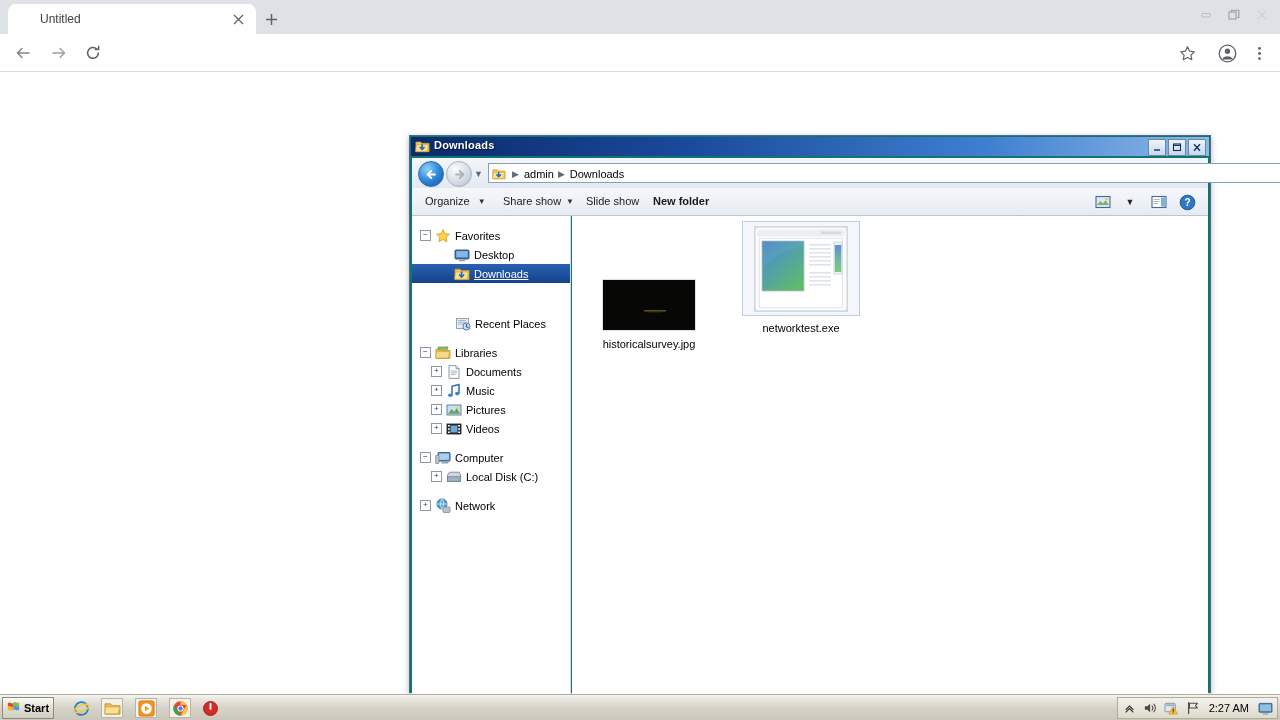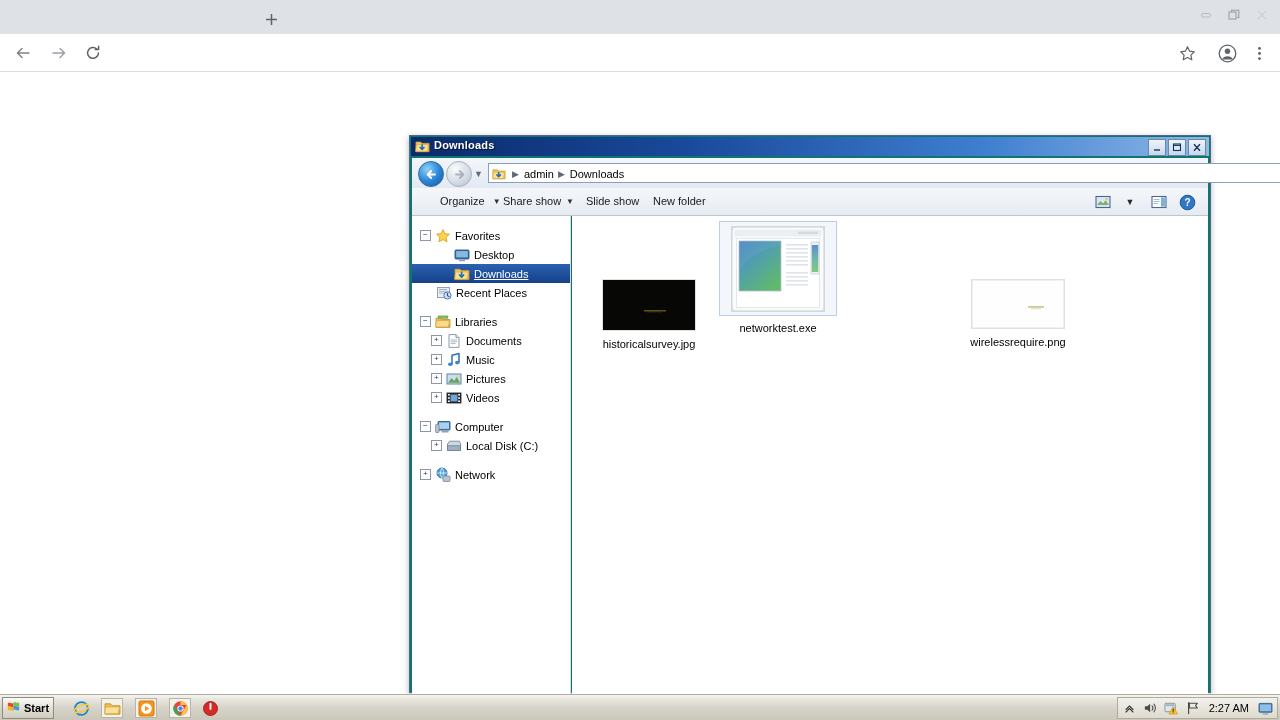--- a/index.html
+++ b/index.html
@@ -325,20 +325,28 @@
   .tray-clock { font-size: 11px; color: #000000; padding: 0 3px; }
 </style>
 </head>
 <body>
 
 <div id="screen">
 
   <div class="browser">
 
     <div class="tabstrip">
+      <div class="tab">
+        <span class="tab-title">Untitled</span>
+        <span class="tab-close">
+          <svg width="11" height="11" viewBox="0 0 11 11">
+              <path d="M1 1 L10 10 M10 1 L1 10" stroke="#5f6368" stroke-width="1.3" fill="none"></path>
+            </svg>
+        </span>
+      </div>
       <div class="newtab">
         <svg width="13" height="13" viewBox="0 0 13 13">
             <path d="M6.5 1 V12 M1 6.5 H12" stroke="#5f6368" stroke-width="1.5" fill="none"></path>
           </svg>
       </div>
       <div class="wincontrols">
         <span class="wc">
           <svg width="14" height="14" viewBox="0 0 14 14">
               <rect x="2.5" y="5.5" width="9" height="3.5" rx="1.7" stroke="#b9bcc0" stroke-width="1" fill="none"></rect>
             </svg>
@@ -454,32 +462,32 @@
           <span class="crumb-sep">▶</span>
           <span class="crumb-text">admin</span>
           <span class="crumb-sep">▶</span>
           <span class="crumb-text">Downloads</span>
         </div>
       </div>
 
     </div>
 
     <div class="exp-menubar">
-      <div class="mb-item" style="left:28px;gap:8px;">
+      <div class="mb-item" style="left:13px;gap:8px;">
         <span>Organize</span>
         <span class="mb-caret">▼</span>
       </div>
       <div class="mb-item" style="left:91px;">
         <span>Share show</span>
         <span class="mb-caret">▼</span>
       </div>
       <div class="mb-item" style="left:174px;">
         <span>Slide show</span>
       </div>
-      <div class="mb-item" style="left:241px;">
+      <div class="mb-item" style="left:241px;font-weight:bold;">
         <span>New folder</span>
       </div>
 
       <div class="mb-right" style="left:681px;">
         <svg width="16" height="14" viewBox="0 0 16 14">
             <rect x="1" y="1.5" width="14" height="11" stroke="#4a6a90" stroke-width="1.1" fill="#dbe7f4"></rect>
             <path d="M2 10 L5.5 6 L8 8.6 L10.5 5.2 L14 10 Z" fill="#7fae6f"></path>
             <circle cx="11.6" cy="4" r="1.2" fill="#e8c35a"></circle>
           </svg>
       </div>
@@ -533,21 +541,21 @@
           <span class="tree-ico">
             <svg width="16" height="16" viewBox="0 0 16 16">
               <path d="M1 3.2 H6 L7.2 4.6 H15 V13.6 H1 Z" fill="#f2c75c" stroke="#c89a2e" stroke-width="0.8"></path>
               <path d="M1.6 6 H14.4 L13.2 13.2 H0.6 Z" fill="#fddf8f" stroke="#d3a63a" stroke-width="0.7"></path>
               <path d="M7.6 6.3 V10.4 M5.6 9 L7.6 11.2 L9.6 9" stroke="#1f6fbf" stroke-width="1.7" fill="none" stroke-linecap="round" stroke-linejoin="round"></path>
             </svg>
           </span>
           <span class="tree-label">Downloads</span>
         </div>
 
-        <div class="tree-row" style="padding-left:11px;">
+        <div class="tree-row" style="padding-left:30px;margin-top:31px;">
           <span class="twisty blank"></span>
           <span class="tree-ico">
             <svg width="16" height="16" viewBox="0 0 16 16">
                 <rect x="1.5" y="2.5" width="12" height="10" fill="#e8eef4" stroke="#8a9aab" stroke-width="0.9"></rect>
                 <path d="M3 4.5 H11 M3 6.3 H11 M3 8.1 H9" stroke="#9eb0c2" stroke-width="0.9"></path>
                 <circle cx="11.5" cy="10.5" r="3.6" fill="#cfe0ef" stroke="#4a7fb5" stroke-width="1"></circle>
                 <path d="M11.5 8.4 V10.6 L13.1 11.6" stroke="#23578f" stroke-width="1.1" fill="none" stroke-linecap="round"></path>
               </svg>
           </span>
           <span class="tree-label">Recent Places</span>
@@ -670,21 +678,21 @@
           <div class="thumbframe" style="padding:6px 0 2px 0;">
             <svg class="thumb-img" width="92" height="50" viewBox="0 0 92 50">
               <rect x="0" y="0" width="92" height="50" fill="#070706"></rect>
               <rect x="41" y="30" width="22" height="1.5" fill="#6e6218" opacity="0.85"></rect>
               <rect x="44" y="31.4" width="15" height="1" fill="#4a4212" opacity="0.7"></rect>
             </svg>
           </div>
           <div class="thumb-name">historicalsurvey.jpg</div>
         </div>
 
-        <div class="tile selected" style="left:127px; top:5px;padding-left:20px;">
+        <div class="tile selected" style="left:150px; top:5px;padding-left:20px;">
           <div class="thumbframe" style="padding:5px 0 4px 0;">
             <svg class="thumb-img" width="92" height="84" viewBox="0 0 92 84">
               <rect x="0" y="0" width="92" height="84" rx="3" fill="#fafbfc" stroke="#c9ced4" stroke-width="1"></rect>
               <rect x="2.5" y="2.5" width="87" height="7" fill="#eceff2"></rect>
               <rect x="66" y="4.5" width="20" height="2.6" fill="#d5dae0"></rect>
               <rect x="4.5" y="11.5" width="83" height="69" fill="#ffffff" stroke="#dde1e6" stroke-width="0.8"></rect>
               <defs>
                 <linearGradient id="tgrad" x1="0" y1="0" x2="0.75" y2="1">
                   <stop offset="0%" stop-color="#4d7fc4"></stop>
                   <stop offset="42%" stop-color="#4f9fae"></stop>
@@ -711,30 +719,20 @@
                   <rect x="54" y="57" width="22" height="1.6"></rect>
               </g>
               <rect x="79" y="15" width="8" height="32" fill="#eef2f6" stroke="#c3ccd5" stroke-width="0.7"></rect>
               <rect x="79.8" y="18" width="6.4" height="27" fill="url(#sgrad)"></rect>
             </svg>
           </div>
           <div class="thumb-name">networktest.exe</div>
         </div>
 
 
-        <div class="tile" style="left:387px; top:58px;">
-          <div class="thumbframe" style="padding:6px 0 2px 0;">
-            <svg class="thumb-img" width="92" height="48" viewBox="0 0 92 48">
-              <rect x="0" y="0" width="92" height="48" fill="#fefefe" stroke="#dcdcdc" stroke-width="0.8"></rect>
-              <rect x="56" y="26" width="16" height="1.8" fill="#cbc793" opacity="0.95"></rect>
-              <rect x="59" y="28" width="10" height="1.2" fill="#e0dcb9" opacity="0.8"></rect>
-            </svg>
-          </div>
-          <div class="thumb-name">wirelessrequire.png</div>
-        </div>
       </div>
 
     </div>
   </div>
 
 
   <div class="taskbar">
     <div class="start-btn">
       <span>
         <svg width="15" height="15" viewBox="0 0 16 16">

